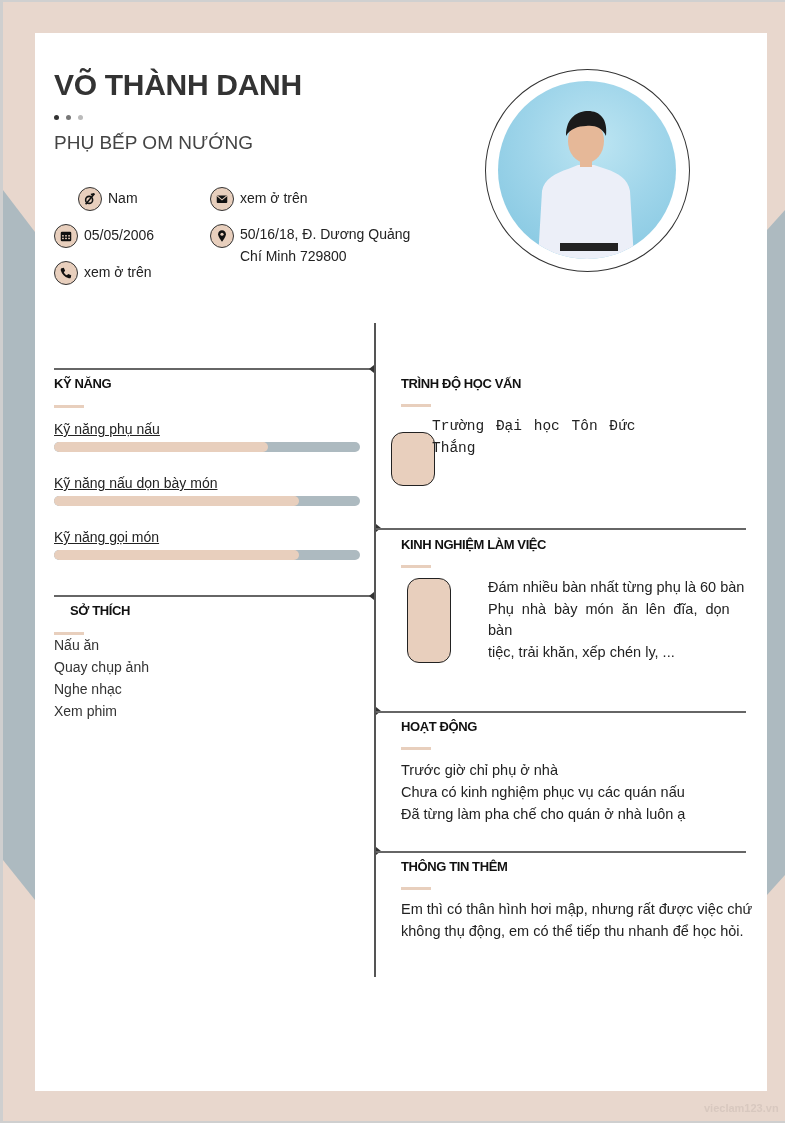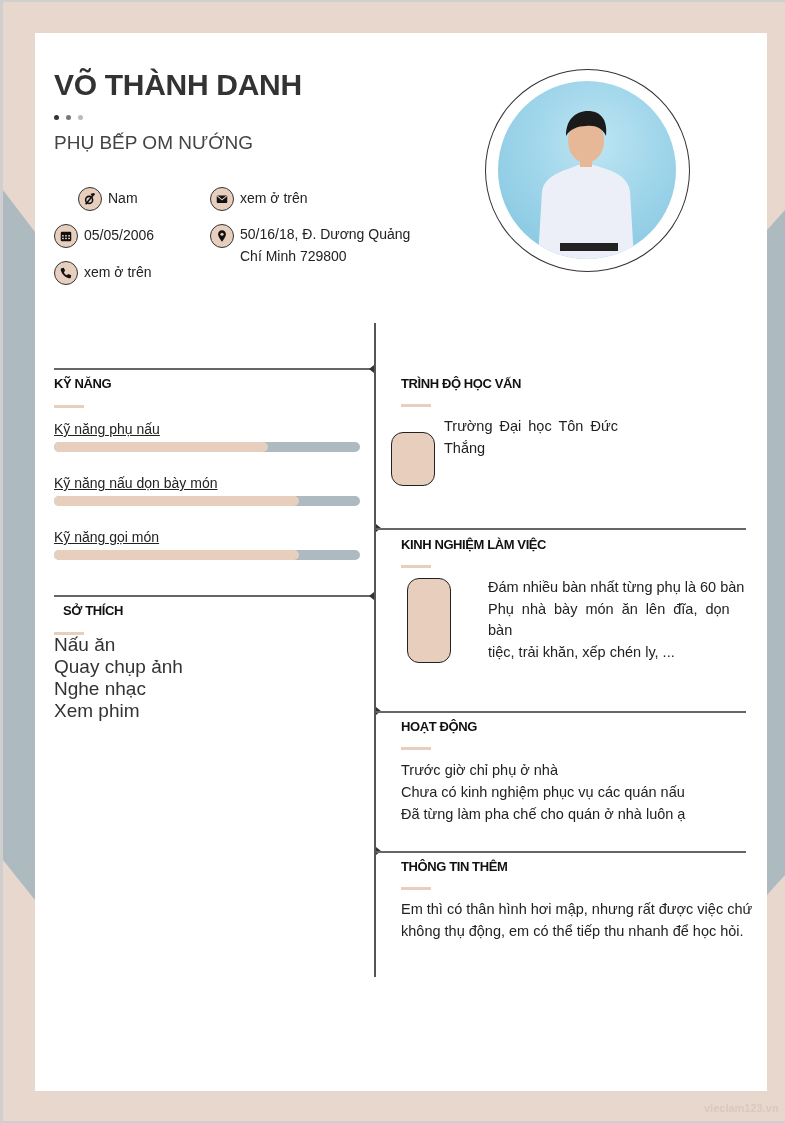--- a/index.html
+++ b/index.html
@@ -37,21 +37,21 @@
     .arrow-l { position: absolute; width: 0; height: 0; border-top: 4px solid transparent; border-bottom: 4px solid transparent; border-right: 5px solid #333; }
     .arrow-r { position: absolute; width: 0; height: 0; border-top: 4px solid transparent; border-bottom: 4px solid transparent; border-left: 5px solid #333; }
 
     .sec-title { position: absolute; font-size: 13px; font-weight: bold; color: #111; letter-spacing: -0.4px; }
     .accent { position: absolute; width: 30px; height: 3px; background: #e8cfbd; }
 
     .skill-label { position: absolute; left: 54px; font-size: 14px; color: #222; text-decoration: underline; }
     .skill-bar { position: absolute; left: 54px; width: 306px; height: 10px; border-radius: 5px; background: #adbac0; overflow: hidden; }
     .skill-fill { height: 100%; border-radius: 5px; background: #e8cfbd; }
 
-    .list { position: absolute; font-size: 19px; color: #333; line-height: 22px; }
+    .list { position: absolute; font-size: 14px; color: #333; line-height: 22px; }
     .text-block { position: absolute; font-size: 14.5px; color: #222; line-height: 21.5px; }
 
     .pill { position: absolute; background: #e8cfbd; border: 1.3px solid #222; border-radius: 12px; }
 
     .watermark { position: absolute; left: 704px; top: 1102px; font-size: 11px; font-weight: bold; color: #d8c8bf; }
   </style>
 </head>
 <body>
 
 <div class="page-edge-top"></div>
@@ -157,33 +157,33 @@
 <div class="skill-label" style="top:475px;">Kỹ năng nấu dọn bày món</div>
 <div class="skill-bar" style="top:496px;">
     <div class="skill-fill" style="width:80%;"></div>
   </div>
 
 <div class="skill-label" style="top:529px;">Kỹ năng gọi món</div>
 <div class="skill-bar" style="top:550px;">
     <div class="skill-fill" style="width:80%;"></div>
   </div>
 
-<div class="sec-title" style="left:63px; top:603px;">SỞ THÍCH</div>
+<div class="sec-title" style="left:70px; top:603px;">SỞ THÍCH</div>
 <div class="accent" style="left:54px; top:632px;"></div>
 <div class="list" style="left:54px; top:634px;">
   <div>Nấu ăn</div>
   <div>Quay chụp ảnh</div>
   <div>Nghe nhạc</div>
   <div>Xem phim</div>
 </div>
 
 <div class="sec-title" style="left:401px; top:376px;">TRÌNH ĐỘ HỌC VẤN</div>
 <div class="accent" style="left:401px; top:404px;"></div>
 <div class="pill" style="left:391px; top:432px; width:44px; height:54px;"></div>
-<div class="text-block" style="left:444px; top:416px;">
+<div class="text-block" style="left:432px; top:416px;font-family:Liberation Mono, monospace;">
   <div style="word-spacing:3px;">Trường Đại học Tôn Đức</div>
   <div>Thắng</div>
 </div>
 
 <div class="sec-title" style="left:401px; top:537px;">KINH NGHIỆM LÀM VIỆC</div>
 <div class="accent" style="left:401px; top:565px;"></div>
 <div class="pill" style="left:407px; top:578px; width:44px; height:85px;"></div>
 <div class="text-block" style="left:488px; top:577px; width:258px;">
   <div>Đám nhiều bàn nhất từng phụ là 60 bàn</div>
   <div style="word-spacing:4px;">Phụ nhà bày món ăn lên đĩa, dọn bàn</div>

